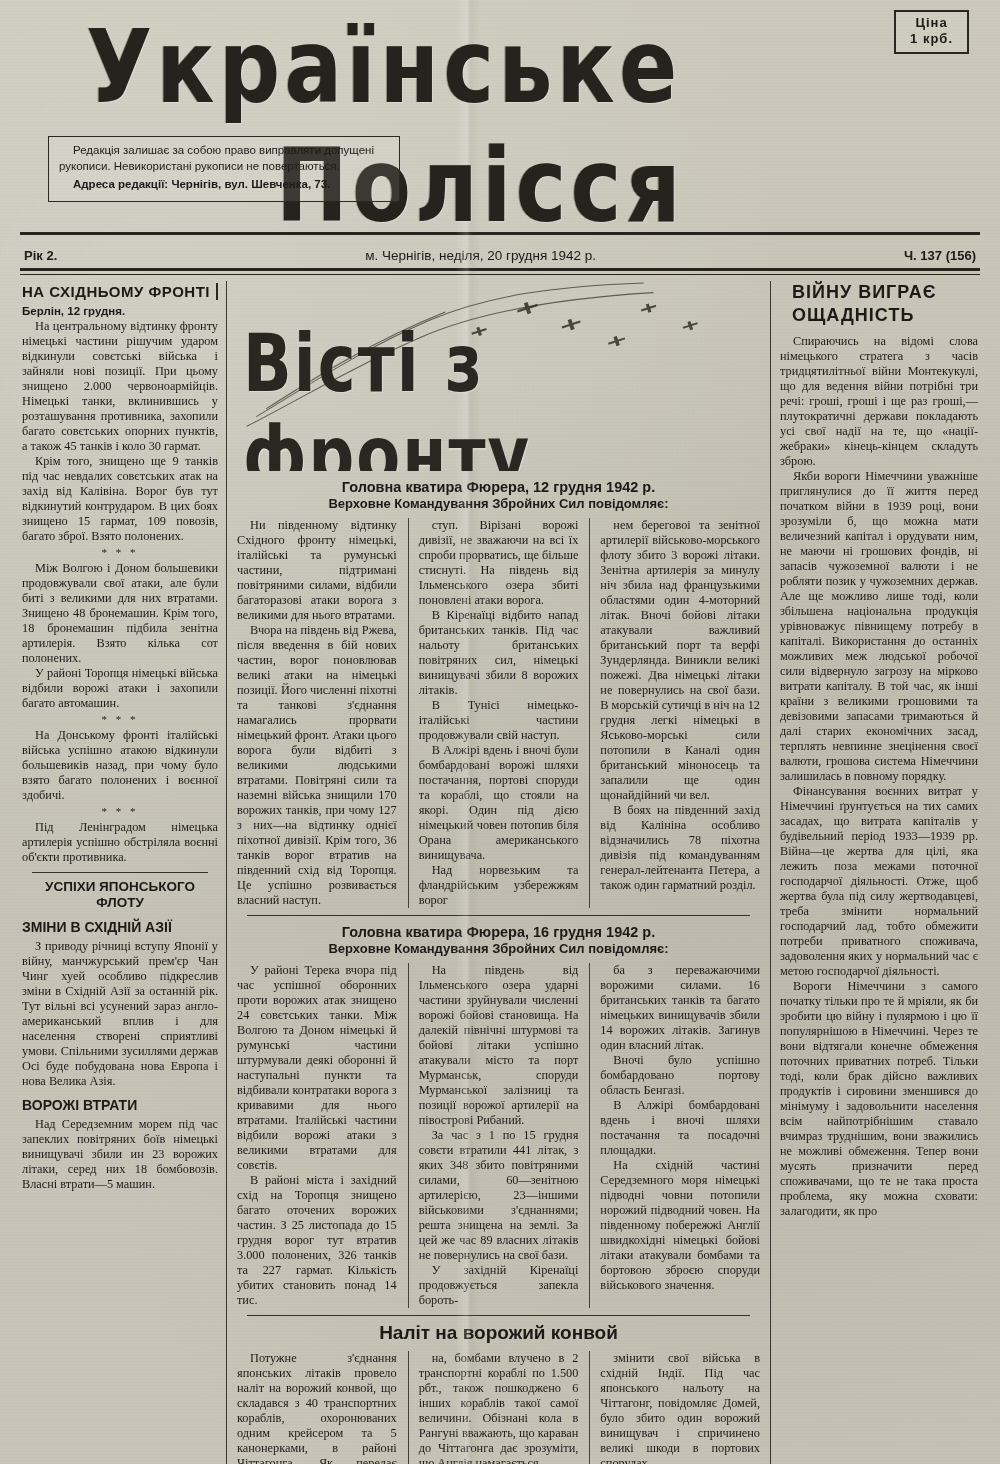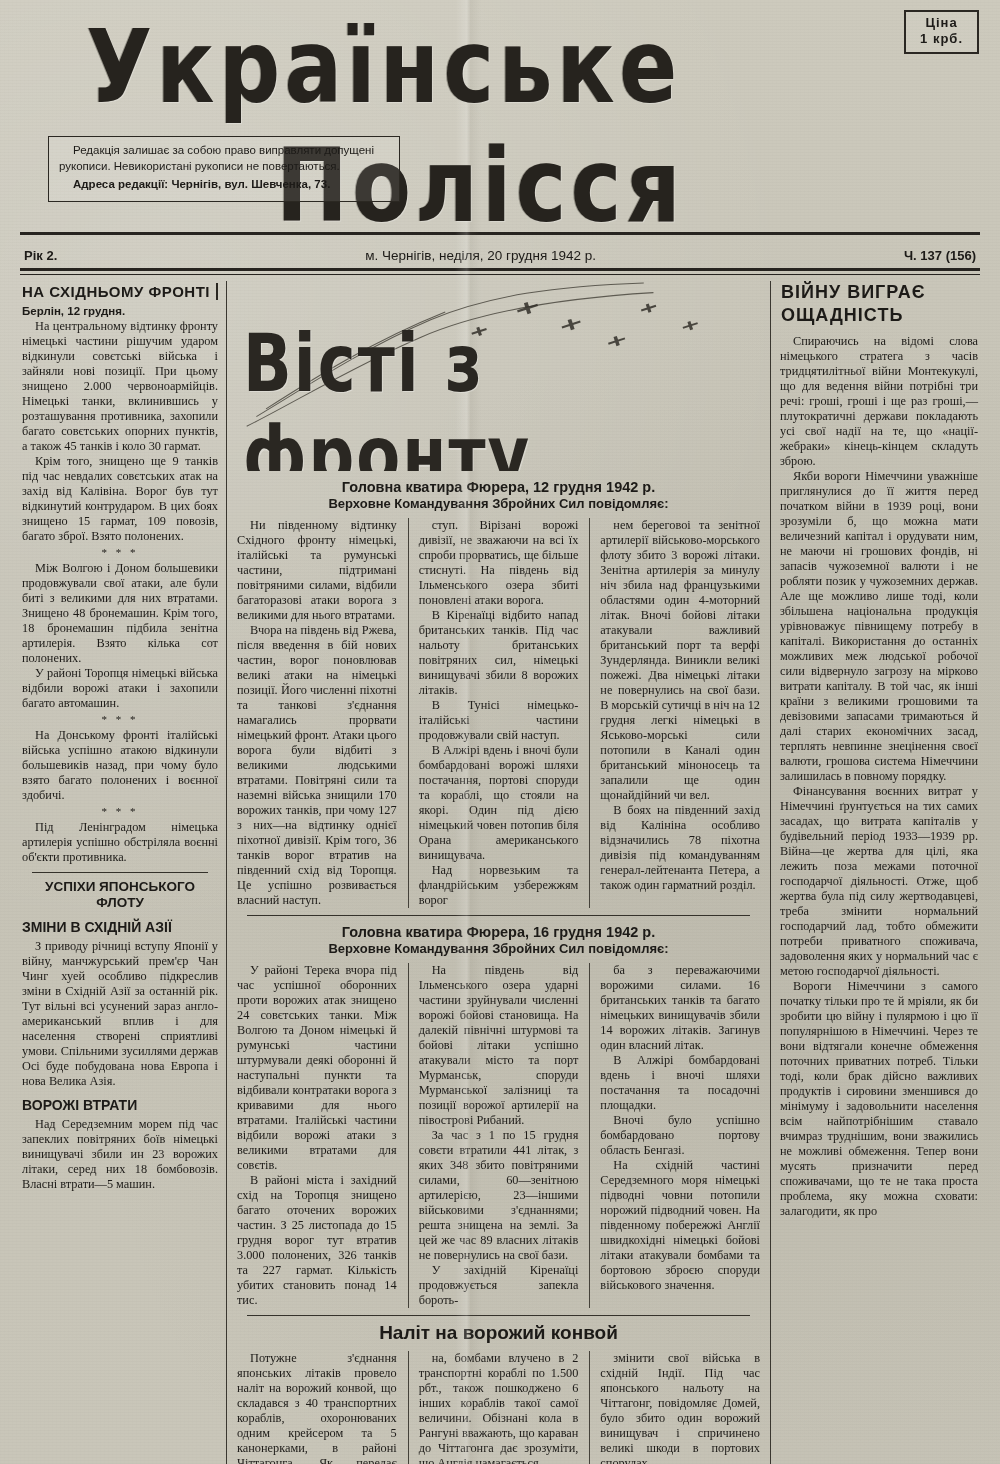--- a/index.html
+++ b/index.html
@@ -33,21 +33,21 @@
 
   
   .masthead {
     position: relative;
     padding: 10px 26px 0 26px;
     height: 232px;
     box-sizing: border-box;
   }
   .price-box {
     position: absolute;
-    right: 21px;
+    right: 31px;
     top: 10px;
     border: 2px solid #2a2722;
     padding: 3px 14px 4px 14px;
     text-align: center;
     font-family: "Liberation Sans", sans-serif;
     font-size: 13px;
     font-weight: bold;
     letter-spacing: 1px;
     line-height: 1.25;
     background: rgba(255,255,255,0.07);
@@ -191,21 +191,21 @@
     font-weight: bold;
     font-size: 19px;
     margin: 6px 0 7px 0;
   }
   .rhead {
     font-family: "Liberation Sans", sans-serif;
     font-weight: bold;
     font-size: 18px;
     letter-spacing: 1px;
     line-height: 1.25;
-    margin: 0 0 8px 1px;
+    margin: 0 0 8px 12px;
   }
   .sidehead-c {
     font-family: "Liberation Sans", sans-serif;
     font-weight: bold;
     font-size: 13.5px;
     text-align: center;
     margin: 6px 0 4px 0;
     line-height: 1.2;
   }
   .sidehead-l {
@@ -348,22 +348,22 @@
           <p class="txt">У районі Терека вчора під час успішної оборонних проти ворожих атак знищено 24 совєтських танки. Між Волгою та Доном німецькі й румунські частини штурмували деякі оборонні й наступальні пункти та відбивали контратаки ворога з кривавими для нього втратами. Італійські частини відбили ворожі атаки з великими втратами для совєтів.</p>
           <p class="txt">В районі міста і західний схід на Торопця знищено багато оточених ворожих частин. З 25 листопада до 15 грудня ворог тут втратив 3.000 полонених, 326 танків та 227 гармат. Кількість убитих становить понад 14 тис.</p>
         </div>
         <div class="colsep">
           <p class="txt">На південь від Ільменського озера ударні частини зруйнували численні ворожі бойові становища. На далекій північні штурмові та бойові літаки успішно атакували місто та порт Мурманськ, споруди Мурманської залізниці та позиції ворожої артилерії на півострові Рибаний.</p>
           <p class="txt">За час з 1 по 15 грудня совєти втратили 441 літак, з яких 348 збито повітряними силами, 60—зенітною артилерією, 23—іншими військовими з'єднаннями; решта знищена на землі. За цей же час 89 власних літаків не повернулись на свої бази.</p>
           <p class="txt">У західній Кіренаїці продовжується запекла бороть-</p>
         </div>
         <div class="colsep">
           <p class="txt">ба з переважаючими ворожими силами. 16 британських танків та багато німецьких винищувачів збили 14 ворожих літаків. Загинув один власний літак.</p>
+          <p class="txt">Вночі було успішно бомбардовано портову область Бенгазі.</p>
           <p class="txt">В Алжірі бомбардовані вдень і вночі шляхи постачання та посадочні площадки.</p>
-          <p class="txt">Вночі було успішно бомбардовано портову область Бенгазі.</p>
           <p class="txt">На східній частині Середземного моря німецькі підводні човни потопили норожий підводний човен. На південному побережжі Англії швидкохідні німецькі бойові літаки атакували бомбами та бортовою зброєю споруди військового значення.</p>
         </div>
       </div>
 
       <div class="hr-small"></div>
       <div class="center-head2">Наліт на ворожий конвой</div>
 
       <div class="triple">
         <div>
           <p class="txt">Потужне з'єднання японських літаків провело наліт на ворожий конвой, що складався з 40 транспортних кораблів, охоронюваних одним крейсером та 5 канонерками, в районі Чіттагонга. Як передає агентство Домей з Рангу-</p>

